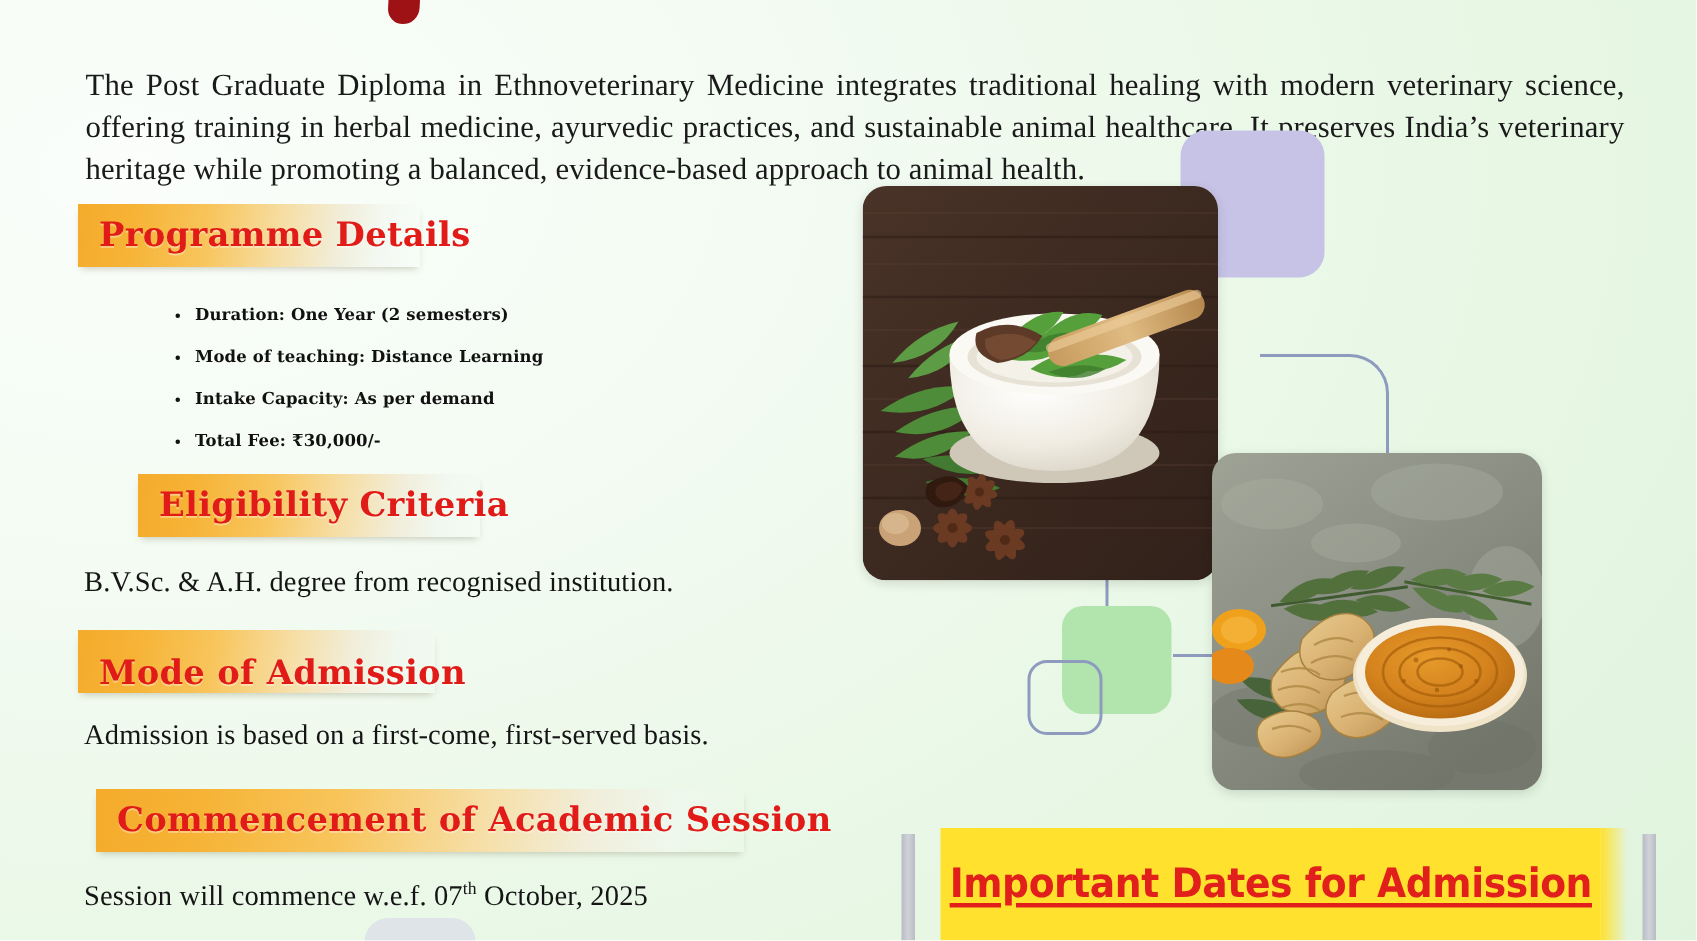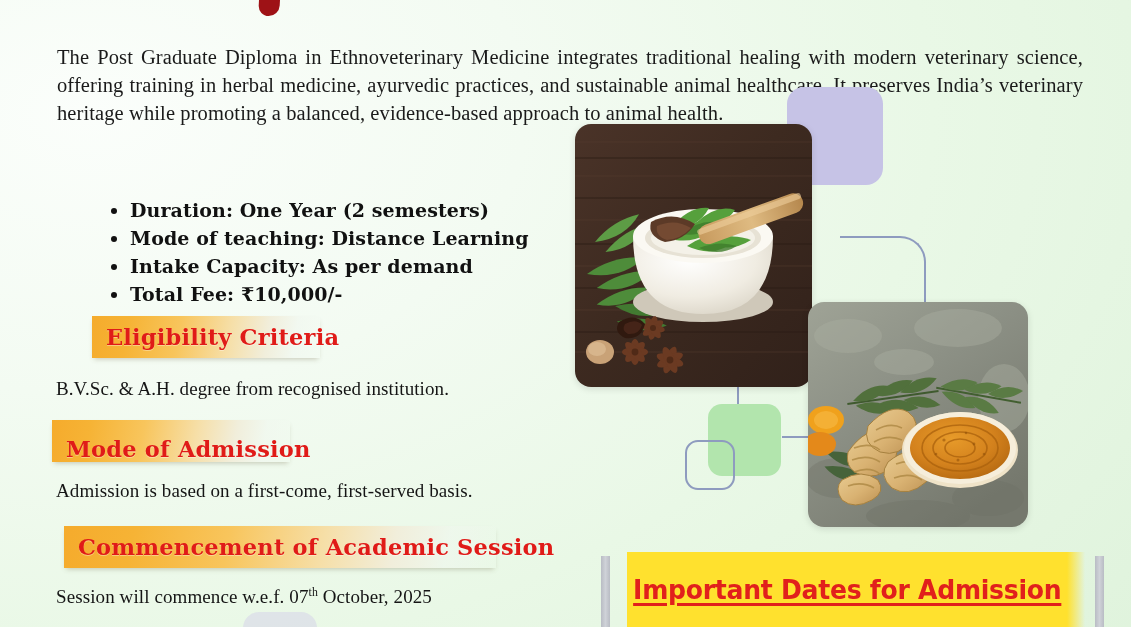--- a/index.html
+++ b/index.html
@@ -101,21 +101,21 @@
     left: 106px;
     top: 196px;
     margin: 0;
     padding: 0 0 0 24px;
     list-style: disc;
     color: #111;
   }
   .bullets li {
     font-family: "DejaVu Serif", "Liberation Serif", serif;
     font-weight: bold;
-    font-size: 19px;
+    font-size: 11px;
     line-height: 28px;
     letter-spacing: 0.1px;
   }
 
   
   .body-line {
     position: absolute;
     font-size: 19px;
     color: #151515;
     letter-spacing: 0.1px;
@@ -265,26 +265,29 @@
 </style>
 </head>
 <body>
 
 <div id="page">
 
   <div class="top-red-shape"></div>
 
   <p class="intro">The Post Graduate Diploma in Ethnoveterinary Medicine integrates traditional healing with modern veterinary science, offering training in herbal medicine, ayurvedic practices, and sustainable animal healthcare. It preserves India’s veterinary heritage while promoting a balanced, evidence-based approach to animal health.</p>
 
+  <div class="sec-head" id="head-programme">
+    <span>Programme Details</span>
+  </div>
 
   <ul class="bullets">
     <li>Duration: One Year (2 semesters)</li>
     <li>Mode of teaching: Distance Learning</li>
     <li>Intake Capacity: As per demand</li>
-    <li>Total Fee: ₹10,000/-</li>
+    <li>Total Fee: ₹30,000/-</li>
   </ul>
 
   <div class="sec-head" id="head-eligibility">
     <span>Eligibility Criteria</span>
   </div>
   <div class="body-line" id="txt-eligibility">B.V.Sc. &amp; A.H. degree from recognised institution.</div>
 
   <div class="sec-head" id="head-admission">
     <span>Mode of Admission</span>
   </div>

